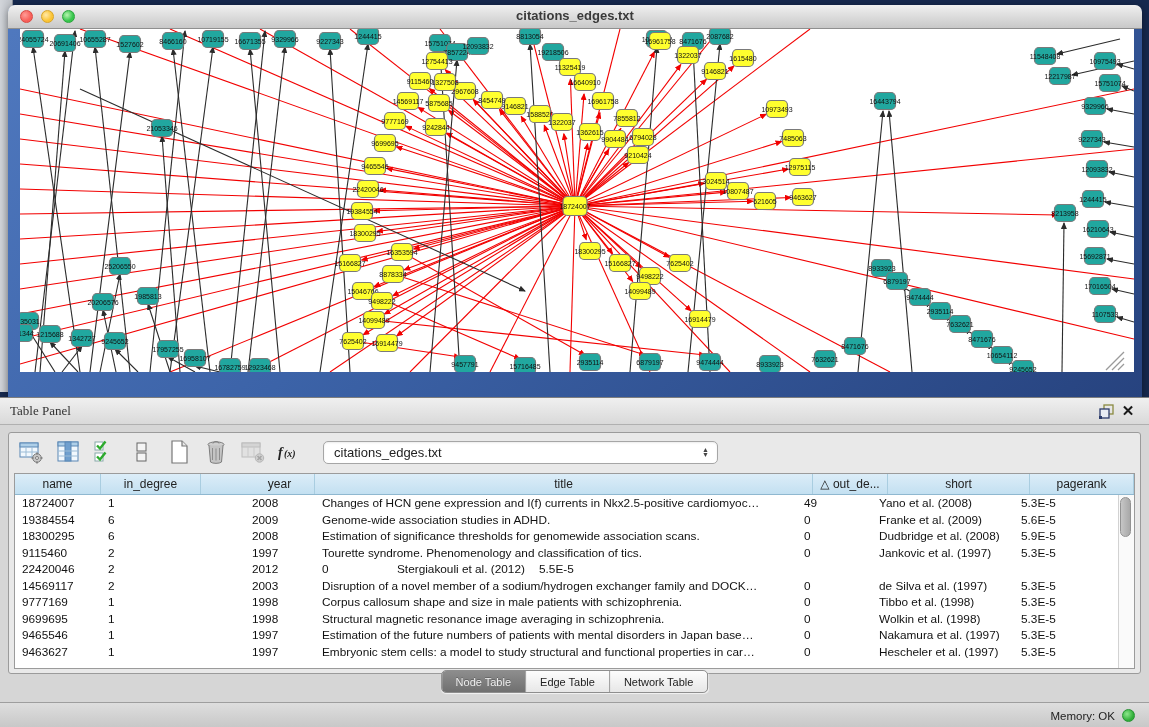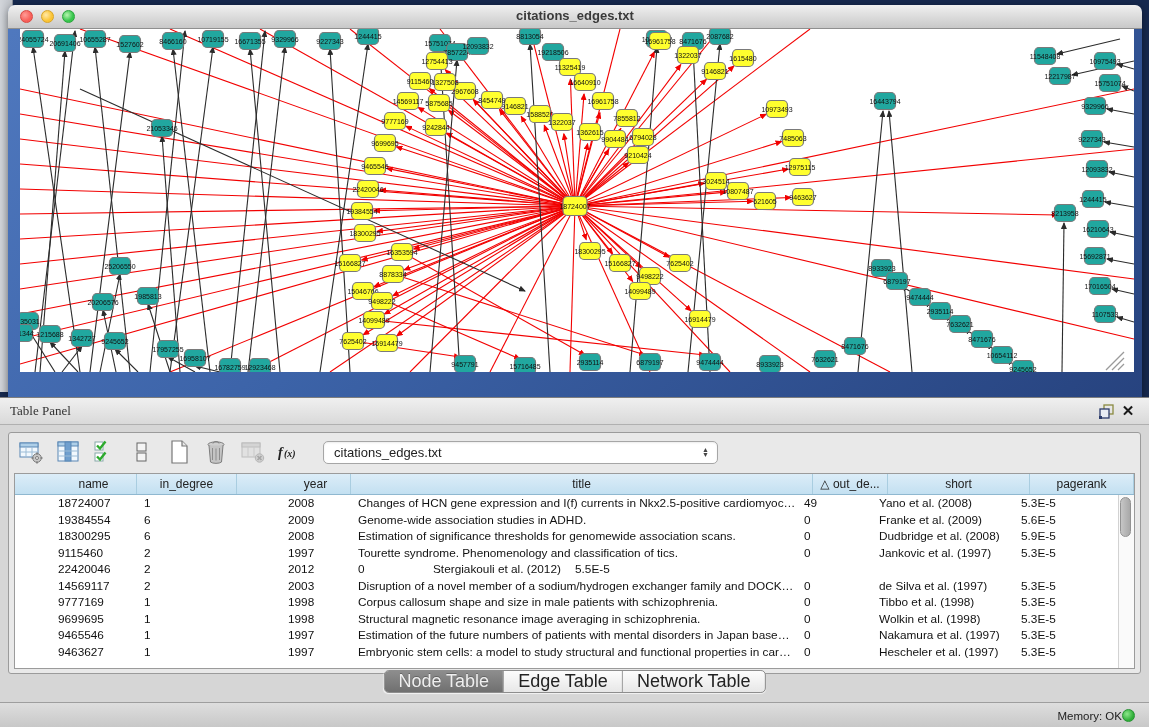--- a/index.html
+++ b/index.html
@@ -49,35 +49,35 @@
     border:1px solid #9b9b9b;background:#fff;display:flex;flex-direction:column;overflow:hidden;}
   .thead{display:flex;height:20px;flex:none;background:linear-gradient(#dcedf8,#c3e0f1);
     border-bottom:1px solid #8fb8d0;}
   .th{box-sizing:border-box;border-right:1px solid #a9cde0;font-size:12px;color:#222;
     display:flex;align-items:center;justify-content:center;overflow:hidden;white-space:nowrap;flex:none;}
   .tbody-zone{display:flex;flex:1;min-height:0;}
   .tbody{flex:1;min-width:0;}
   .tr{display:flex;height:16.5px;align-items:center;}
   .td{box-sizing:border-box;padding-left:7px;font-size:11.8px;color:#111;
     white-space:nowrap;overflow:hidden;flex:none;}
-  .c0{width:86px;margin-left:36px;} .c1{width:100px;} .c2{width:70px;margin-left:44px;} .c3{flex:1 1 auto;min-width:0;}
+  .c0{width:86px;} .c1{width:100px;} .c2{width:70px;margin-left:44px;} .c3{flex:1 1 auto;min-width:0;}
   .c4{width:75px;} .c5{width:142px;} .c6{width:104px;}
   .vscroll{width:15px;flex:none;background:#fafafa;border-left:1px solid #d2d2d2;position:relative;}
   .vthumb{position:absolute;left:1px;top:2px;width:11px;height:40px;border-radius:6px;
     background:linear-gradient(90deg,#c6c6c6,#a8a8a8);border:1px solid #929292;box-sizing:border-box;}
   .segmented{position:absolute;top:272px;left:50%;transform:translateX(-50%);
     display:flex;height:21px;border:1px solid #8e8e8e;border-radius:5px;overflow:hidden;
-    background:linear-gradient(#fdfdfd,#e7e7e7);font-size:18px;color:#222;
+    background:linear-gradient(#fdfdfd,#e7e7e7);font-size:11px;color:#222;
     box-shadow:0 1px 1px rgba(255,255,255,.7);justify-content:center;}
   .seg{display:flex;align-items:center;padding:0 14px;border-right:1px solid #9c9c9c;}
   .seg:last-child{border-right:none;}
   .seg.sel{background:linear-gradient(#8d8d8d,#707070);color:#efefef;text-shadow:0 -1px 0 rgba(0,0,0,.25);}
   .statusbar{position:absolute;left:0;bottom:0;width:100%;height:26px;box-sizing:border-box;
     background:linear-gradient(#dedede,#c7c7c7);border-top:1px solid #9e9e9e;
-    display:flex;align-items:center;justify-content:flex-end;padding-right:14px;
+    display:flex;align-items:center;justify-content:flex-end;gap:7px;padding-right:14px;
     font-size:11.5px;color:#222;}
   .memdot{width:13px;height:13px;border-radius:50%;box-sizing:border-box;
     background:radial-gradient(circle at 4px 4px,#8ee78c,#2fae38 65%);border:1px solid #259332;}
 </style>
 </head>
 <body>
 
 <div class="left-strip"></div>
 
 <div class="net-window">

